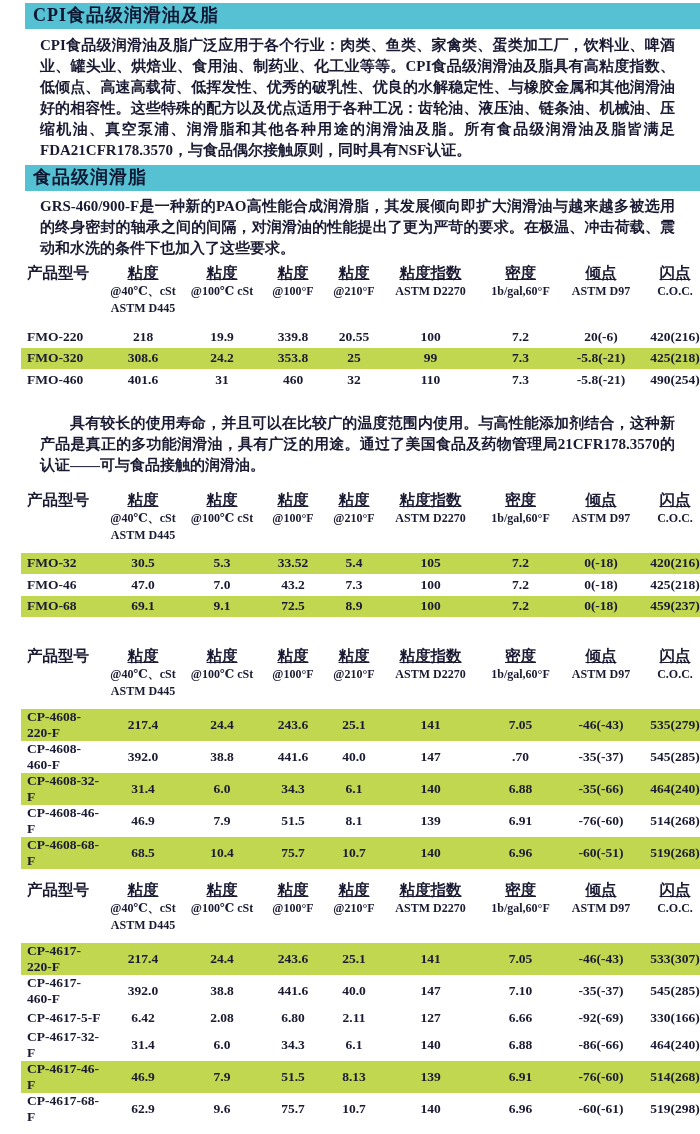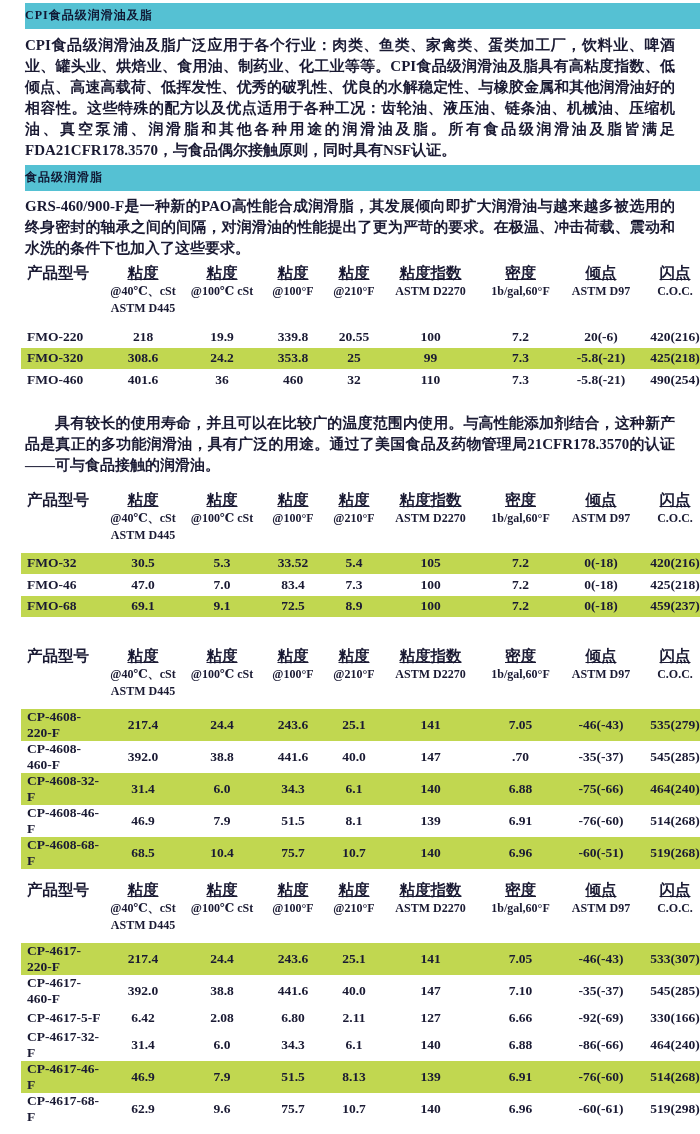--- a/index.html
+++ b/index.html
@@ -9,24 +9,24 @@
   }
   *{box-sizing:border-box;}
   html,body{margin:0;padding:0;}
   body{
     width:700px;height:1134px;overflow:hidden;background:#ffffff;
     font-family:"Liberation Serif","DejaVu Serif",serif;
     font-weight:bold;color:var(--ink);
   }
   .band{
     margin:3px 0 0 25px;background:var(--band-bg);color:#101733;
-    font-size:12px;line-height:25px;padding:0 0 1px;letter-spacing:1px;
+    font-size:18px;line-height:25px;padding:0 8px 1px;letter-spacing:1px;
   }
   .para{
-    margin:6px 25px 0 25px;font-size:15px;line-height:21px;text-align:justify;
+    margin:6px 25px 0 40px;font-size:15px;line-height:21px;text-align:justify;
   }
   .para.indent{text-indent:2em;}
   .tbl-section{margin:0;padding-left:15px;}
   table.spec{
     width:690px;margin-left:6px;border-collapse:collapse;table-layout:fixed;
   }
   table.spec th{
     vertical-align:top;text-align:center;padding:0 0 9px 0;font-weight:bold;
   }
   table.spec th.prod{
@@ -121,21 +121,21 @@
             <td>353.8</td>
             <td>25</td>
             <td>99</td>
             <td>7.3</td>
             <td>-5.8(-21)</td>
             <td>425(218)</td>
           </tr>
           <tr>
             <td class="prod">FMO-460</td>
             <td>401.6</td>
-            <td>36</td>
+            <td>31</td>
             <td>460</td>
             <td>32</td>
             <td>110</td>
             <td>7.3</td>
             <td>-5.8(-21)</td>
             <td>490(254)</td>
           </tr>
         </tbody>
       </table>
   </div>
@@ -202,21 +202,21 @@
             <td>5.4</td>
             <td>105</td>
             <td>7.2</td>
             <td>0(-18)</td>
             <td>420(216)</td>
           </tr>
           <tr>
             <td class="prod">FMO-46</td>
             <td>47.0</td>
             <td>7.0</td>
-            <td>83.4</td>
+            <td>43.2</td>
             <td>7.3</td>
             <td>100</td>
             <td>7.2</td>
             <td>0(-18)</td>
             <td>425(218)</td>
           </tr>
           <tr class="hl">
             <td class="prod">FMO-68</td>
             <td>69.1</td>
             <td>9.1</td>
@@ -306,21 +306,21 @@
             <td>545(285)</td>
           </tr>
           <tr class="hl">
             <td class="prod">CP-4608-32-F</td>
             <td>31.4</td>
             <td>6.0</td>
             <td>34.3</td>
             <td>6.1</td>
             <td>140</td>
             <td>6.88</td>
-            <td>-75(-66)</td>
+            <td>-35(-66)</td>
             <td>464(240)</td>
           </tr>
           <tr>
             <td class="prod">CP-4608-46-F</td>
             <td>46.9</td>
             <td>7.9</td>
             <td>51.5</td>
             <td>8.1</td>
             <td>139</td>
             <td>6.91</td>

